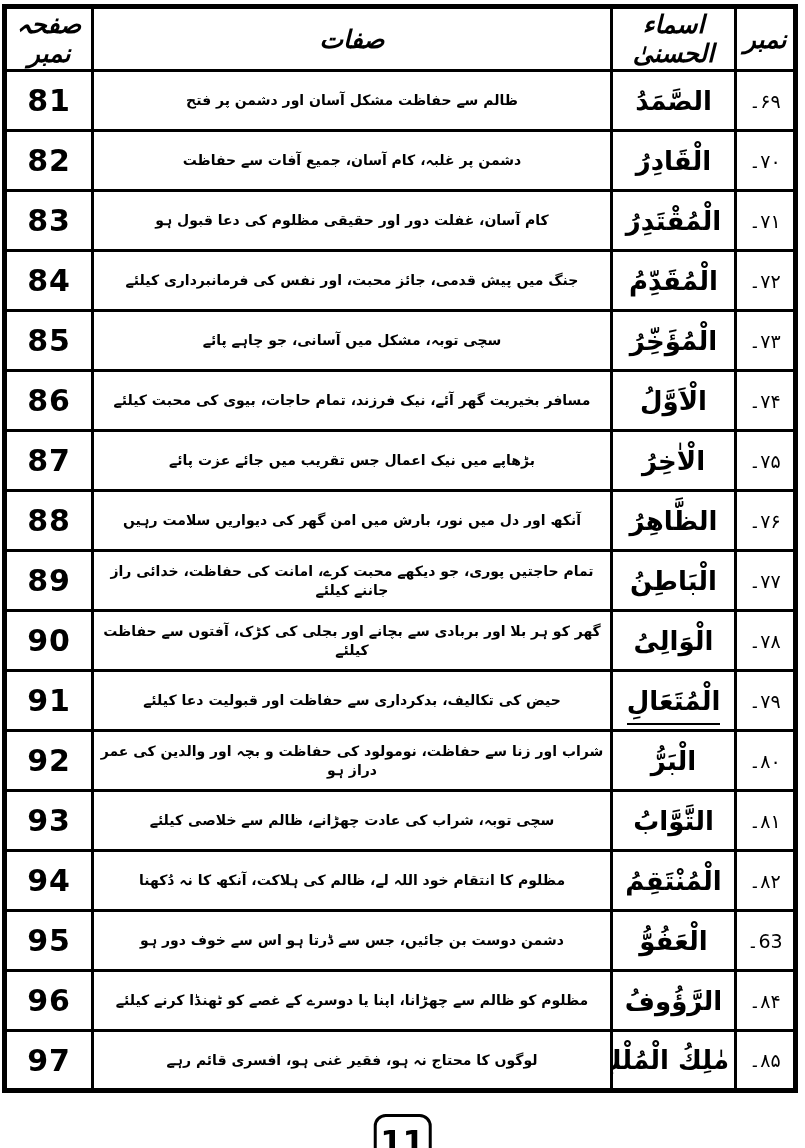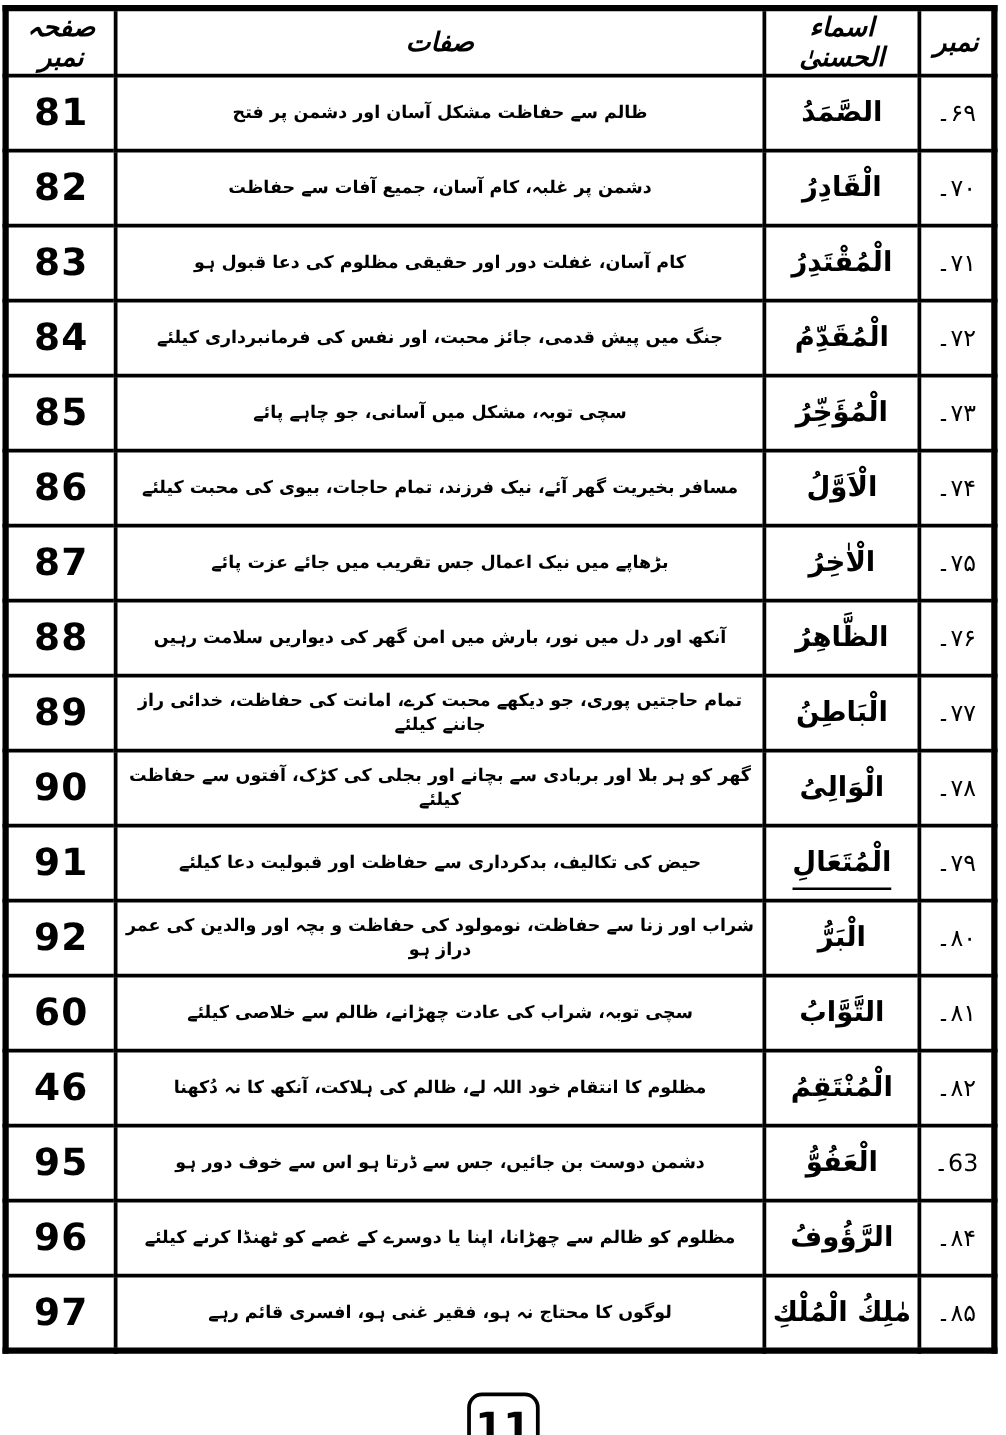--- a/index.html
+++ b/index.html
@@ -33,31 +33,31 @@
     overflow: hidden;
   }
   .names-table thead tr { height: 54px; }
   .names-table tbody tr { height: 60px; }
   .col-number { width: 60px; }
   .col-name   { width: 124px; }
   .col-attr   { width: 519px; }
   .col-page   { width: 88px; }
 
   th.hdr {
-    font-size: 21px;
+    font-size: 25px;
     font-weight: bold;
     font-style: italic;
   }
   td.num-cell {
     font-size: 19px;
     font-weight: normal;
     white-space: nowrap;
   }
   td.name-cell {
-    font-size: 22px;
+    font-size: 26px;
     font-weight: bold;
     white-space: nowrap;
   }
   td.name-cell.underline span { border-bottom: 2px solid #000; padding-bottom: 7px; }
   td.attr-cell {
     font-size: 14px;
     font-weight: bold;
     line-height: 1.35;
   }
   td.page-cell {
@@ -176,27 +176,27 @@
         <tr>
           <td class="num-cell">۸۰۔</td>
           <td class="name-cell"><span>الْبَرُّ</span></td>
           <td class="attr-cell">شراب اور زنا سے حفاظت، نومولود کی حفاظت و بچہ اور والدین کی عمر دراز ہو</td>
           <td class="page-cell">92</td>
         </tr>
         <tr>
           <td class="num-cell">۸۱۔</td>
           <td class="name-cell"><span>التَّوَّابُ</span></td>
           <td class="attr-cell">سچی توبہ، شراب کی عادت چھڑانے، ظالم سے خلاصی کیلئے</td>
-          <td class="page-cell">60</td>
+          <td class="page-cell">93</td>
         </tr>
         <tr>
           <td class="num-cell">۸۲۔</td>
           <td class="name-cell"><span>الْمُنْتَقِمُ</span></td>
           <td class="attr-cell">مظلوم کا انتقام خود اللہ لے، ظالم کی ہلاکت، آنکھ کا نہ دُکھنا</td>
-          <td class="page-cell">46</td>
+          <td class="page-cell">94</td>
         </tr>
         <tr>
           <td class="num-cell">63۔</td>
           <td class="name-cell"><span>الْعَفُوُّ</span></td>
           <td class="attr-cell">دشمن دوست بن جائیں، جس سے ڈرتا ہو اس سے خوف دور ہو</td>
           <td class="page-cell">95</td>
         </tr>
         <tr>
           <td class="num-cell">۸۴۔</td>
           <td class="name-cell"><span>الرَّؤُوفُ</span></td>

